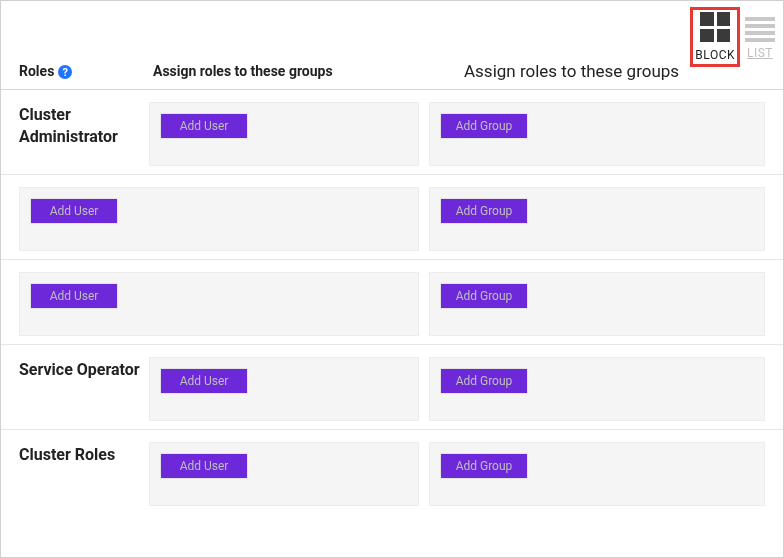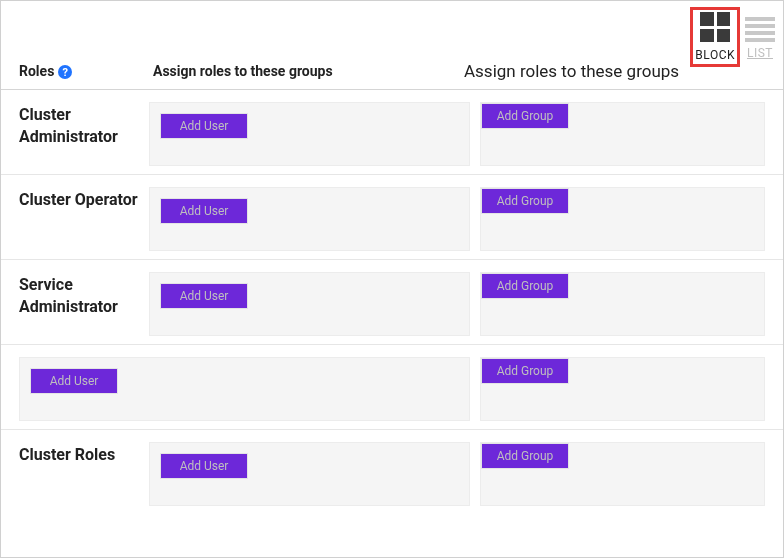--- a/index.html
+++ b/index.html
@@ -140,25 +140,25 @@
     }
     .assign-box {
       flex: 1;
       background: #f5f5f5;
       border: 1px solid #ececec;
       height: 64px;
       padding: 10px;
       margin-right: 10px;
     }
     .assign-box-groups {
-      width: 285px;
+      width: 336px;
       background: #f5f5f5;
       border: 1px solid #ececec;
       height: 64px;
-      padding: 0;
+      padding: 10px;
       margin-right: 0;
     }
     .add-input {
       border: 1px solid #e4e4e4;
       background: #6d28d9;
       font-size: 12px;
       color: #bfbfbf;
       padding: 5px 10px;
       width: 88px;
       outline: none;
@@ -208,40 +208,39 @@
     <div class="role-name">Cluster Administrator</div>
     <div class="assign-box">
       <input class="add-input" placeholder="Add User" style="">
     </div>
     <div class="assign-box-groups">
       <input class="add-input" placeholder="Add Group" style="">
     </div>
   </div>
 
   <div class="role-row">
-    <div class="role-name">Cluster Operator</div>
-    <div class="assign-box">
-      <input class="add-input" placeholder="Add User" style="">
-    </div>
-    <div class="assign-box-groups">
-      <input class="add-input" placeholder="Add Group" style="">
-    </div>
-  </div>
-
-  <div class="role-row">
-    <div class="role-name">Service Administrator</div>
-    <div class="assign-box">
-      <input class="add-input" placeholder="Add User" style="">
-    </div>
-    <div class="assign-box-groups">
-      <input class="add-input" placeholder="Add Group" style="">
-    </div>
-  </div>
-
-  <div class="role-row">
+    <div class="assign-box">
+      <input class="add-input" placeholder="Add User" style="">
+    </div>
+    <div class="assign-box-groups">
+      <input class="add-input" placeholder="Add Group" style="">
+    </div>
+  </div>
+
+  <div class="role-row">
+    <div class="assign-box">
+      <input class="add-input" placeholder="Add User" style="">
+    </div>
+    <div class="assign-box-groups">
+      <input class="add-input" placeholder="Add Group" style="">
+    </div>
+  </div>
+
+  <div class="role-row">
+    <div class="role-name">Service Operator</div>
     <div class="assign-box">
       <input class="add-input" placeholder="Add User" style="">
     </div>
     <div class="assign-box-groups">
       <input class="add-input" placeholder="Add Group" style="">
     </div>
   </div>
 
   <div class="role-row">
     <div class="role-name">Cluster Roles</div>

